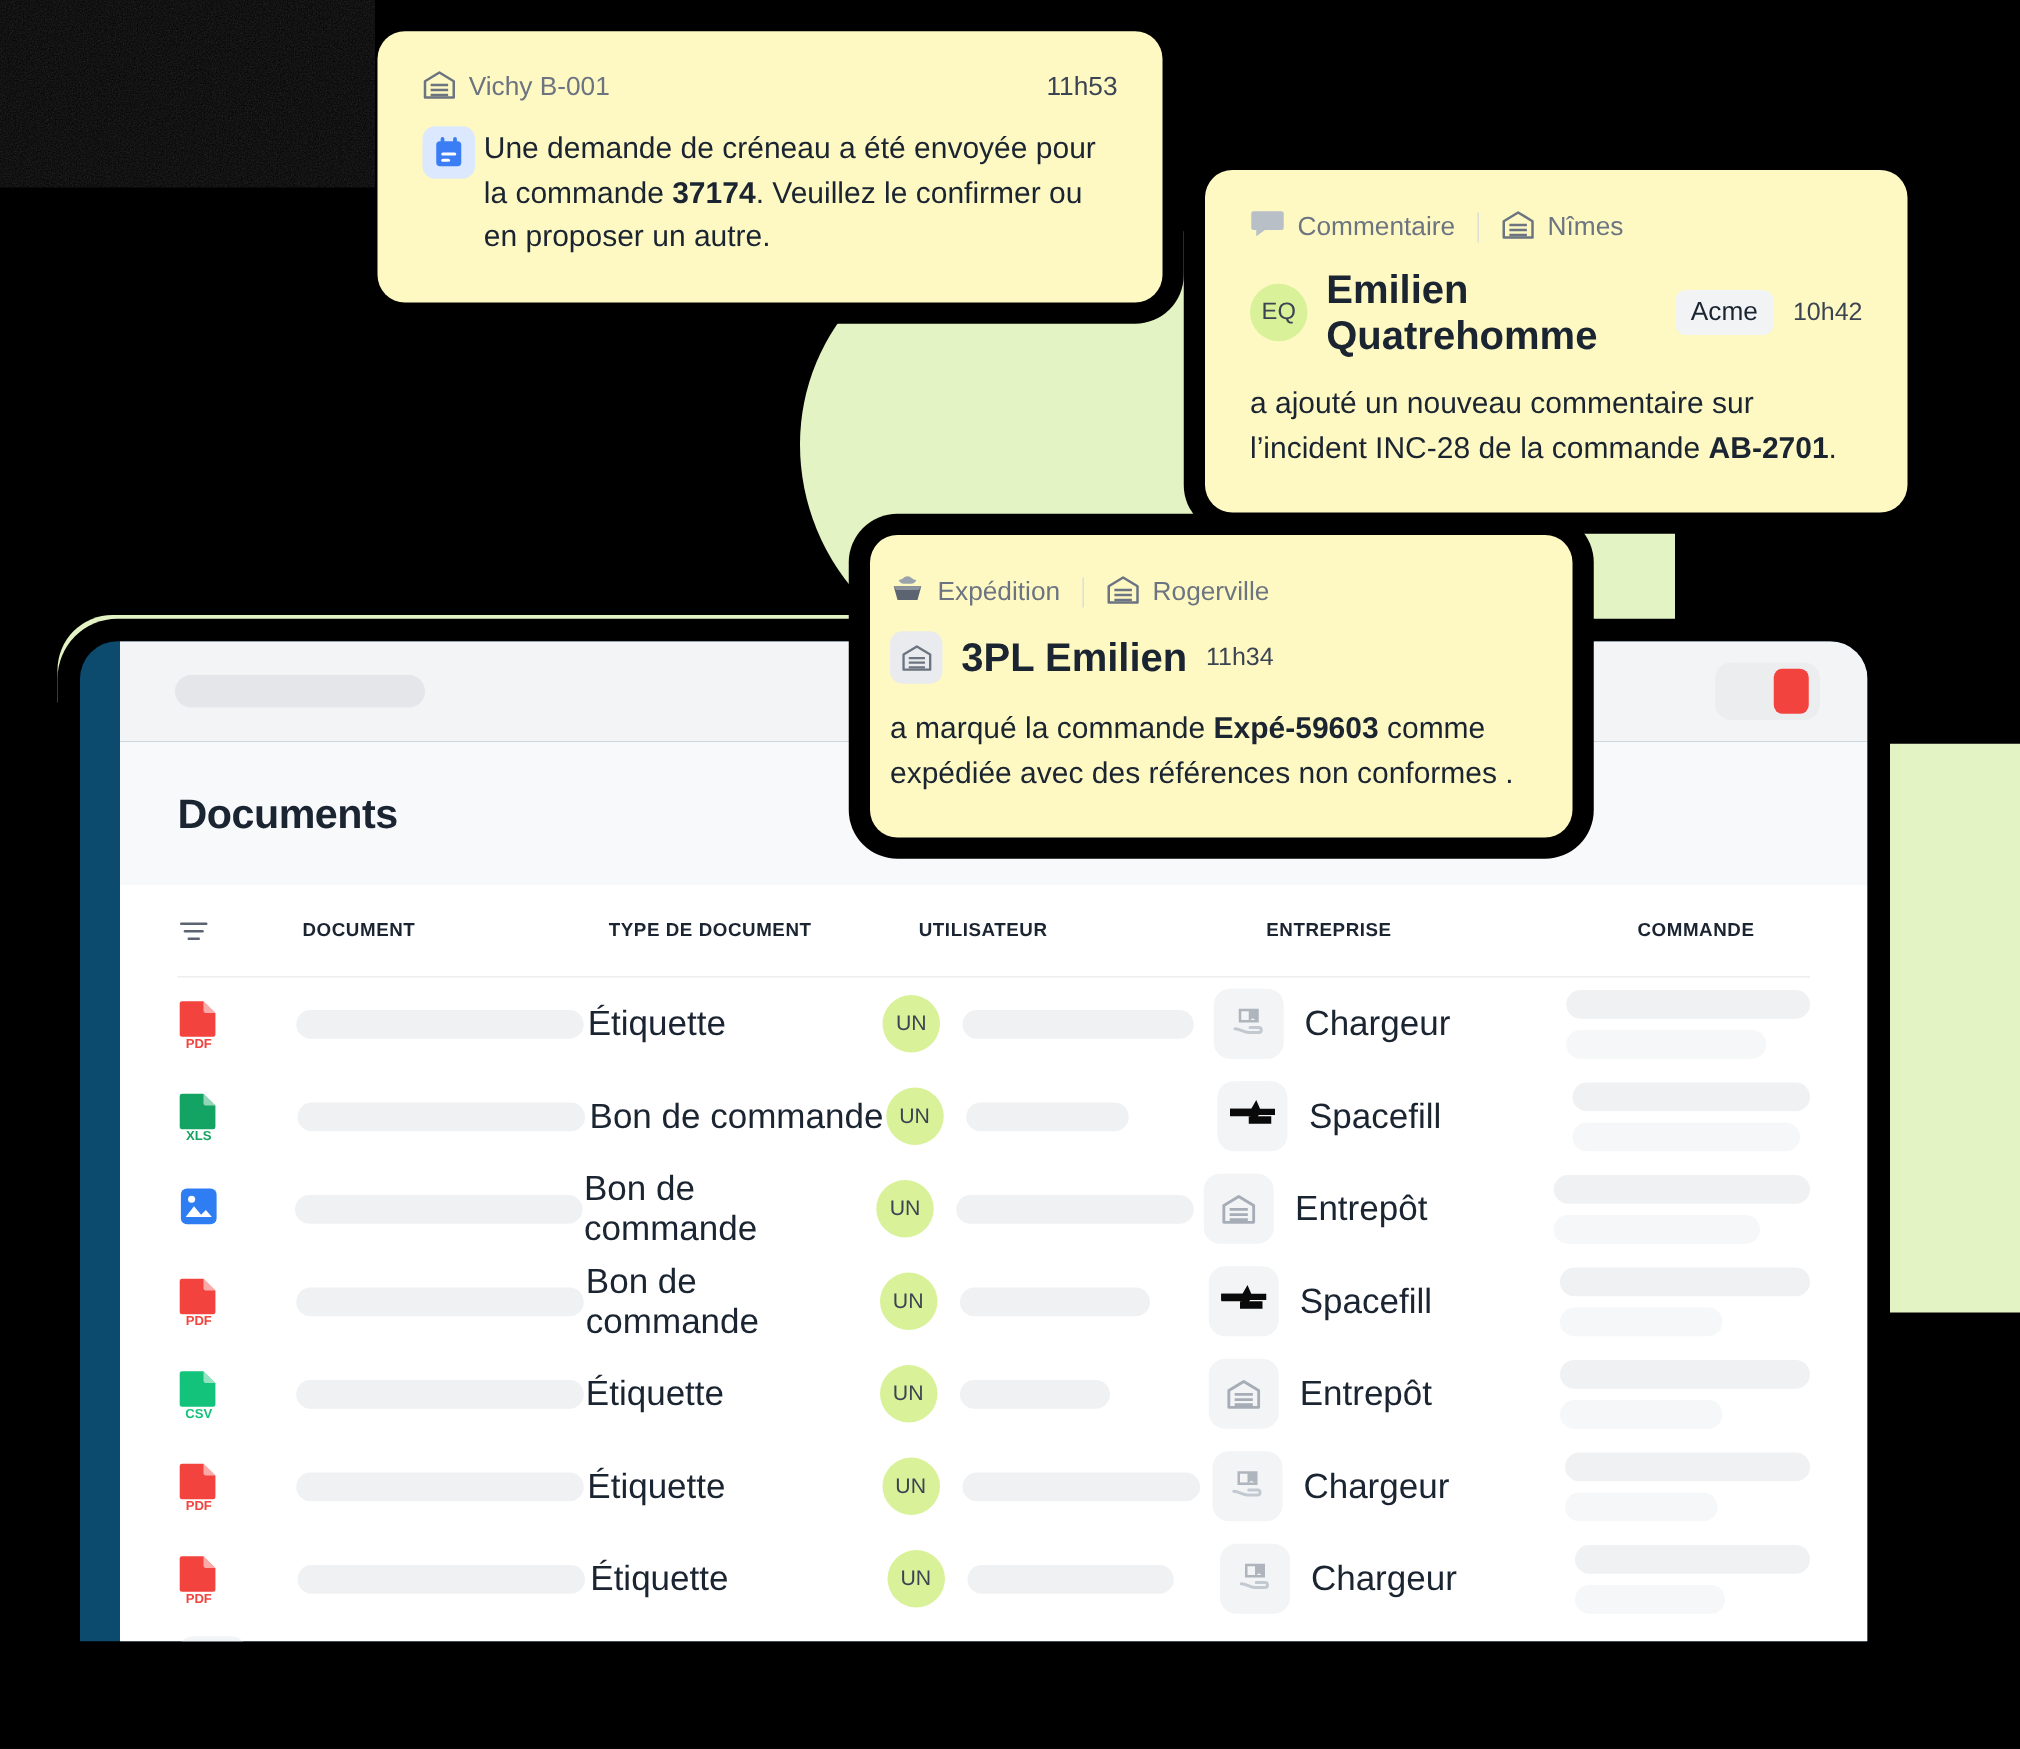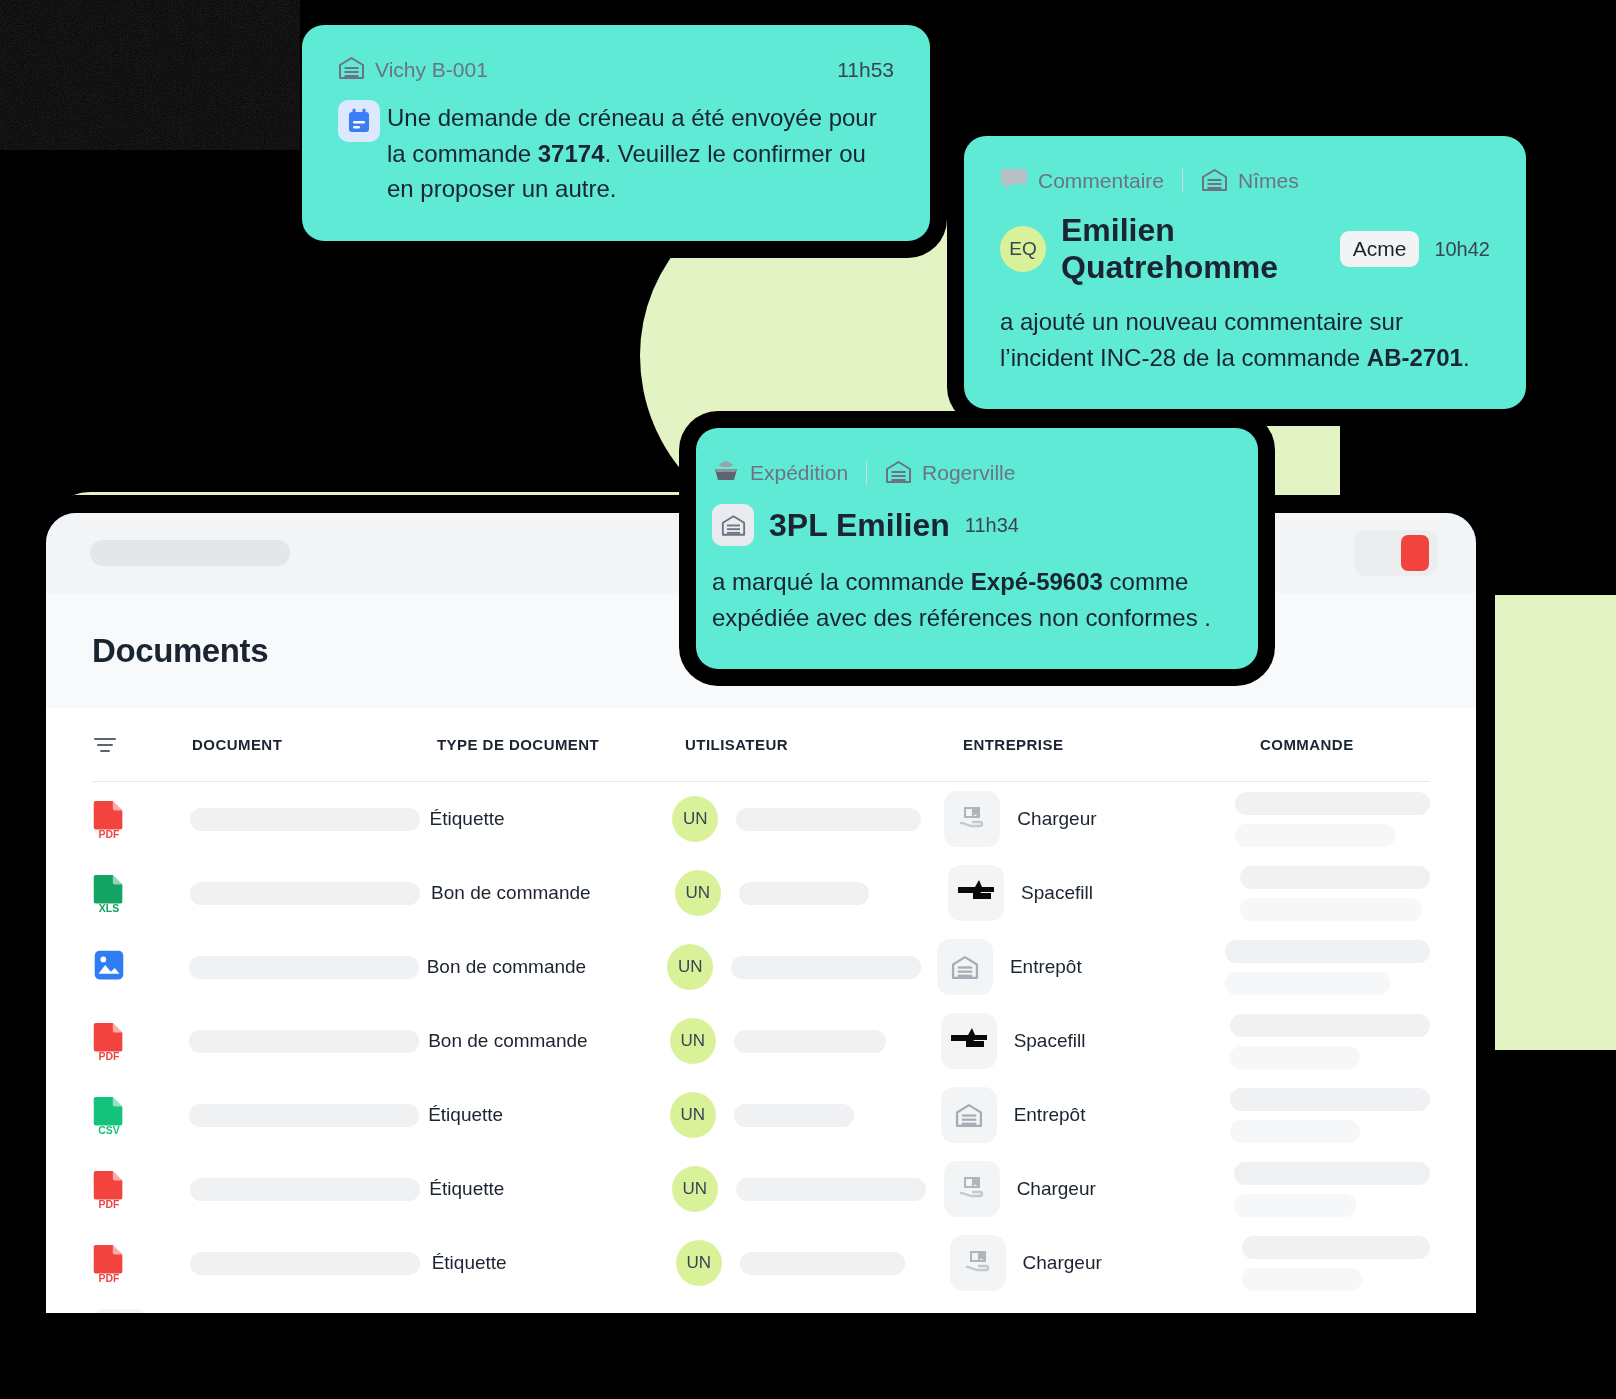--- a/index.html
+++ b/index.html
@@ -53,29 +53,30 @@
     left: 1495px;
     top: 595px;
     width: 121px;
     height: 455px;
     border-radius: 0 0 0 0;
   }
 
   
   #app-window {
     position: absolute;
-    left: 46px;
+    left: 64px;
     top: 513px;
     width: 1430px;
     height: 800px;
-    background: #3b82f6;
+    background: #0c4a6e;
     border-radius: 30px 30px 0 0;
     overflow: hidden;
     z-index: 10;
     box-shadow: 0 0 0 18px #000;
+    padding-left: 32px;
   }
 
   #app-topbar {
     height: 80px;
     background: #f2f4f6;
     display: flex;
     align-items: center;
     justify-content: space-between;
     padding: 0 38px 0 44px;
   }
@@ -151,21 +152,21 @@
   .fileicon { width: 34px; height: 40px; display: block; }
 
   .skel {
     height: 23px;
     border-radius: 12px;
     background: #eff1f3;
   }
   .skel-light { background: #f5f7f8; }
 
   .celltext {
-    font-size: 19px;
+    font-size: 28px;
     color: #1b2431;
     font-weight: 400;
   }
 
   .avatar {
     width: 46px;
     height: 46px;
     border-radius: 50%;
     background: #d9f299;
     color: #3b4452;
@@ -189,21 +190,21 @@
     align-items: center;
     justify-content: center;
     flex: 0 0 auto;
   }
 
   .cmd-cell { display: flex; flex-direction: column; gap: 9px; }
 
   
   .ncard {
     position: absolute;
-    background: #5eead4;
+    background: #fef9c3;
     border-radius: 22px;
     z-index: 30;
     box-shadow: 0 0 0 17px #000;
   }
 
   #card-vichy {
     left: 302px;
     top: 25px;
     width: 628px;
     padding: 30px 36px 34px 36px;

